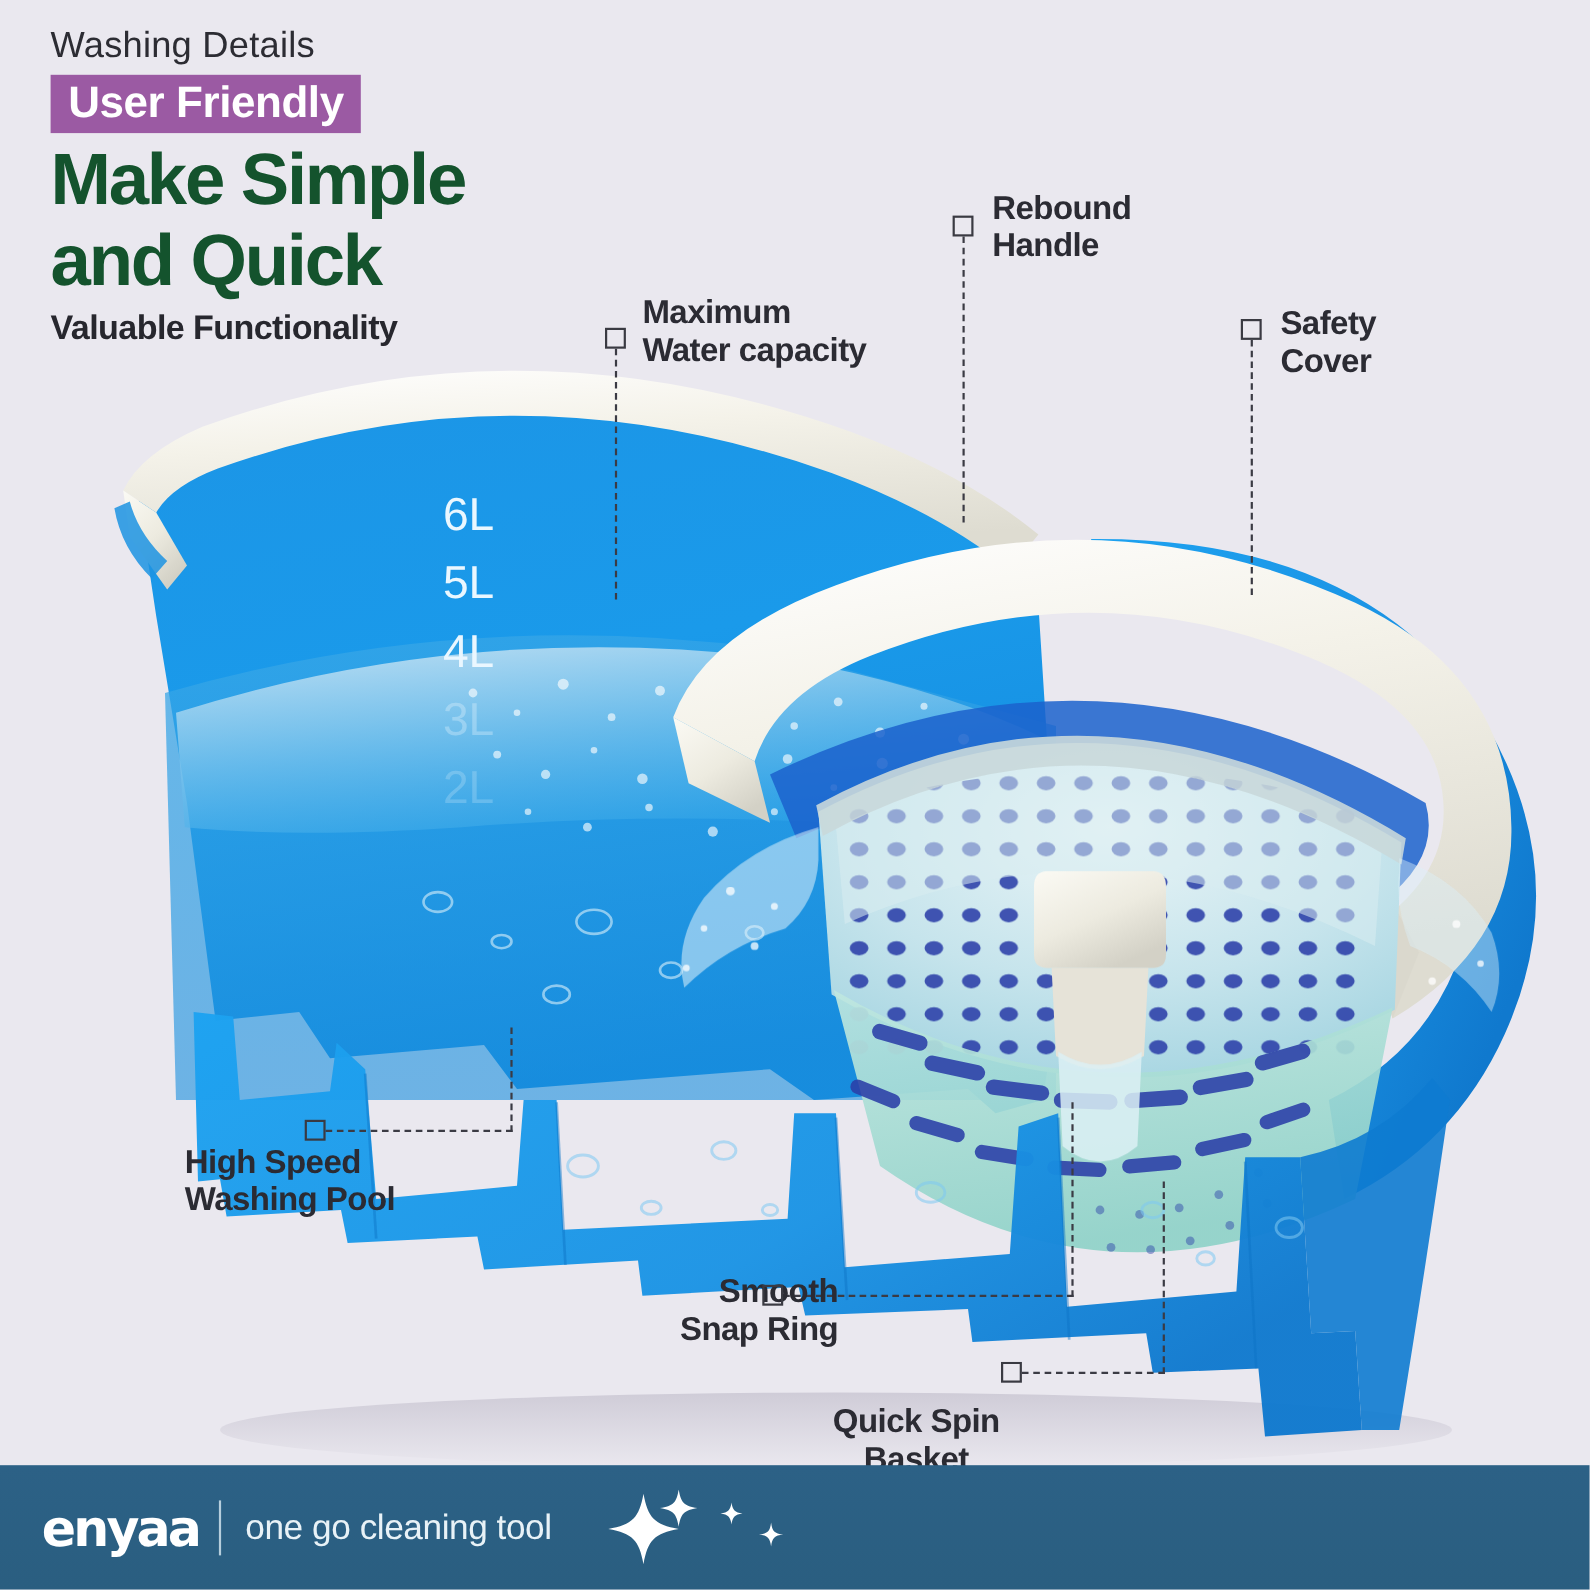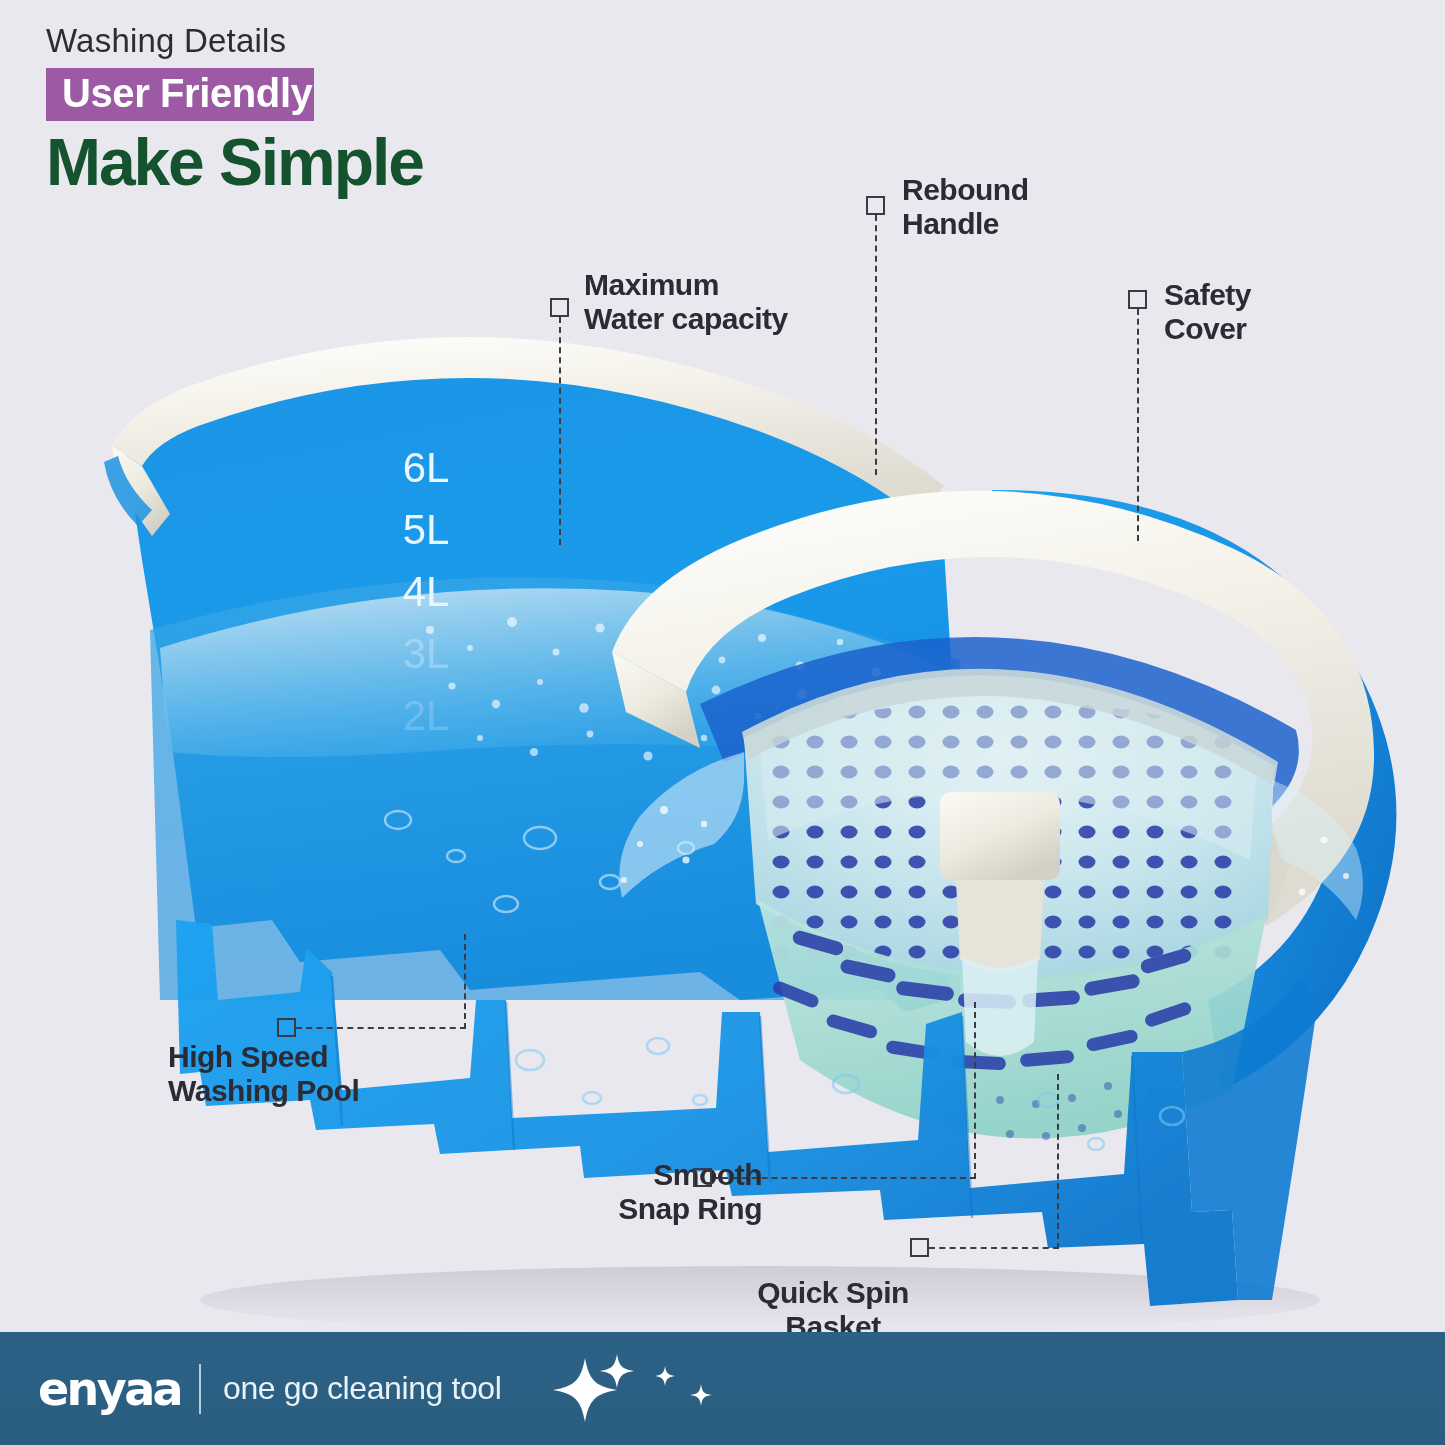--- a/index.html
+++ b/index.html
@@ -16,21 +16,21 @@
   .hdr { position:absolute; left:46px; top:22px; width:620px; z-index:40; }
   .hdr-eyebrow {
     font-size:33px; color:#2C2C33; letter-spacing:.2px;
     font-weight:400; line-height:1.15;
   }
   .hdr-badge {
     display:inline-block;
     background:#9B5AA3;
     color:#FFFFFF;
     font-size:40px; font-weight:bold;
-    padding:5px 2px 8px 16px;
+    padding:5px 16px 8px 16px;
     margin-top:8px;
     letter-spacing:-.4px;
     line-height:1.0;
   }
   .hdr-h1 {
     font-size:66px; font-weight:bold; color:#14532d;
     line-height:.98; letter-spacing:-2.1px; margin-top:9px;
   }
   .hdr-sub {
     font-size:31px; font-weight:bold; color:#27272E;
@@ -75,20 +75,22 @@
 </style>
 </head>
 <body>
 
 <div id="stage">
 
   <div class="hdr">
     <div class="hdr-eyebrow">Washing Details</div>
     <div class="hdr-badge">User Friendly</div>
     <div class="hdr-h1">Make Simple</div>
+    <div class="hdr-h1">and Quick</div>
+    <div class="hdr-sub">Valuable Functionality</div>
   </div>
 
   <svg id="product" viewBox="0 0 1445 1040">
     <defs>
       <linearGradient id="gBody" x1="0" y1="0" x2="0.25" y2="1">
         <stop offset="0%" stop-color="#1C95E6"></stop>
         <stop offset="45%" stop-color="#1A9AEA"></stop>
         <stop offset="100%" stop-color="#1389DD"></stop>
       </linearGradient>
       <linearGradient id="gBodyR" x1="0" y1="0" x2="1" y2="0.6">

